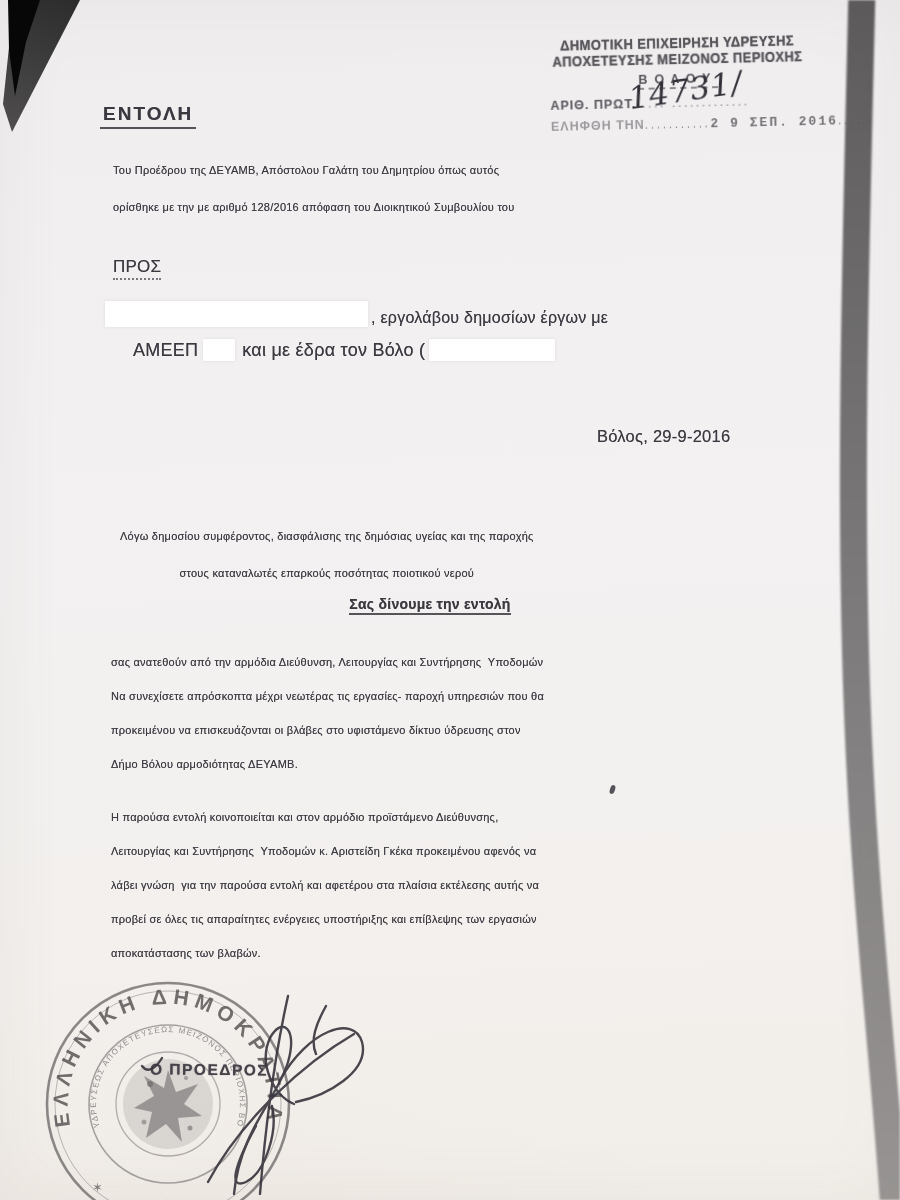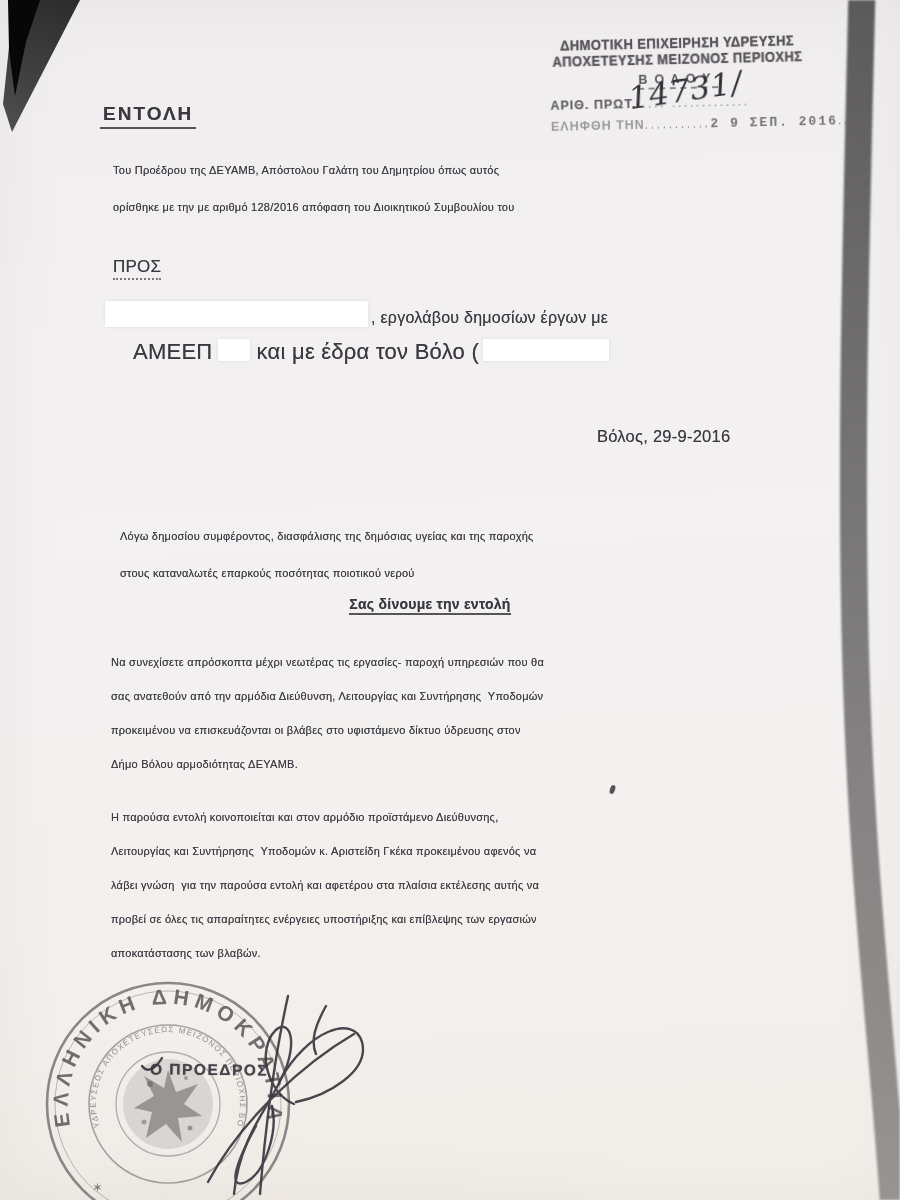--- a/index.html
+++ b/index.html
@@ -9,27 +9,27 @@
     background:
       radial-gradient(ellipse 900px 500px at 20% 110%, rgba(216,198,184,.10), transparent 60%),
       linear-gradient(178deg, #efedee 0%, #f2f0f1 28%, #f3f1f0 60%, #f2eee9 100%);
     box-shadow: inset 0 0 70px rgba(120,110,105,.07);
   }
   .doc-text { text-shadow: 0 0 .6px rgba(59,56,64,.65); letter-spacing:.25px; }
   .abs { position:absolute; }
   .line { white-space:pre; }
   .para { font-size:11px; }
   .para-intro  { left:113px; top:152px; line-height:37px; }
-  .para-reason { left:120px; top:518px; line-height:37px; }
+  .para-reason { left:120px; top:518px; line-height:37px;text-align:center; }
   .para-order  { left:111px; top:645px; line-height:34px; }
   .para-notify { left:111px; top:800px; line-height:34px; }
   .pros { left:113px; top:257px; font-size:17px; }
   .pros span { display:inline-block; border-bottom:2px dotted rgba(70,66,74,.7); padding-bottom:1px; }
   .recip1 { left:105px; top:301px; display:flex; align-items:flex-end; font-size:16px; }
-  .recip2 { left:133px; top:339px; display:flex; align-items:flex-start; font-size:22px; }
+  .recip2 { left:133px; top:339px; display:flex; align-items:flex-end; font-size:18px; }
   .redaction { background:#ffffff; box-shadow:0 0 3px rgba(90,85,80,.12); }
   .box1 { width:263px; height:26px; margin-right:3px; }
   .box2 { width:32px;  height:22px; margin:0 7px 0 5px; }
   .box3 { width:126px; height:22px; margin-left:4px; }
   .dateline { left:597px; top:427px; font-size:16.5px; }
   .title-wrap { left:100px; top:103px; width:660px; text-align:left; }
   .title-wrap span { display:inline-block; font-size:19px; font-weight:700; letter-spacing:2px;
                     border-bottom:2.5px solid rgba(59,56,64,.85); padding:0 3px 2px; }
   .order-heading { left:100px; top:595px; width:660px; text-align:center; }
   .order-heading span { display:inline-block; font-size:14px; font-weight:700;
@@ -129,22 +129,22 @@
   <div class="abs para para-reason doc-text">
     <div class="line">Λόγω δημοσίου συμφέροντος, διασφάλισης της δημόσιας υγείας και της παροχής</div>
     <div class="line">στους καταναλωτές επαρκούς ποσότητας ποιοτικού νερού</div>
   </div>
 
   <div class="abs order-heading doc-text">
     <span>Σας δίνουμε την εντολή</span>
   </div>
 
   <div class="abs para para-order doc-text">
+    <div class="line">σας ανατεθούν από την αρμόδια Διεύθυνση, Λειτουργίας και Συντήρησης  Υποδομών</div>
     <div class="line">Να συνεχίσετε απρόσκοπτα μέχρι νεωτέρας τις εργασίες- παροχή υπηρεσιών που θα</div>
-    <div class="line">σας ανατεθούν από την αρμόδια Διεύθυνση, Λειτουργίας και Συντήρησης  Υποδομών</div>
     <div class="line">προκειμένου να επισκευάζονται οι βλάβες στο υφιστάμενο δίκτυο ύδρευσης στον</div>
     <div class="line">Δήμο Βόλου αρμοδιότητας ΔΕΥΑΜΒ.</div>
   </div>
 
   <div class="abs ink-speck"></div>
 
   <div class="abs para para-notify doc-text">
     <div class="line">Η παρούσα εντολή κοινοποιείται και στον αρμόδιο προϊστάμενο Διεύθυνσης,</div>
     <div class="line">Λειτουργίας και Συντήρησης  Υποδομών κ. Αριστείδη Γκέκα προκειμένου αφενός να</div>
     <div class="line">λάβει γνώση  για την παρούσα εντολή και αφετέρου στα πλαίσια εκτέλεσης αυτής να</div>

